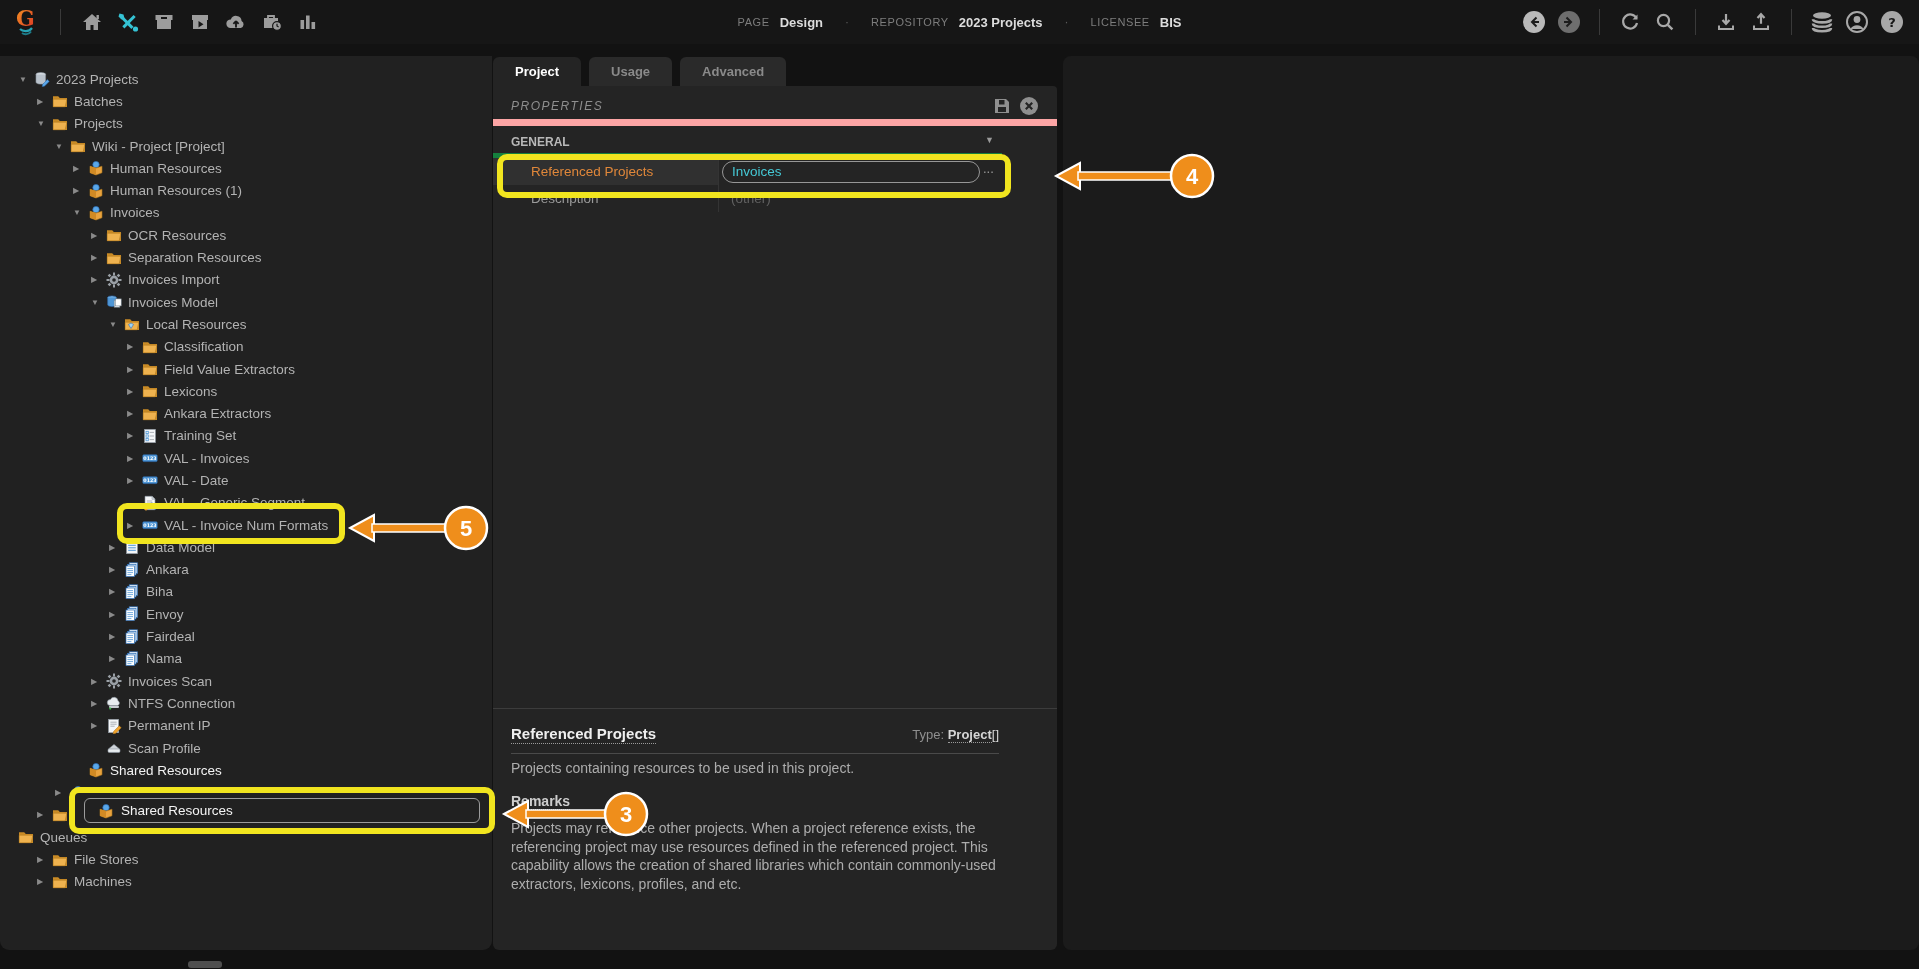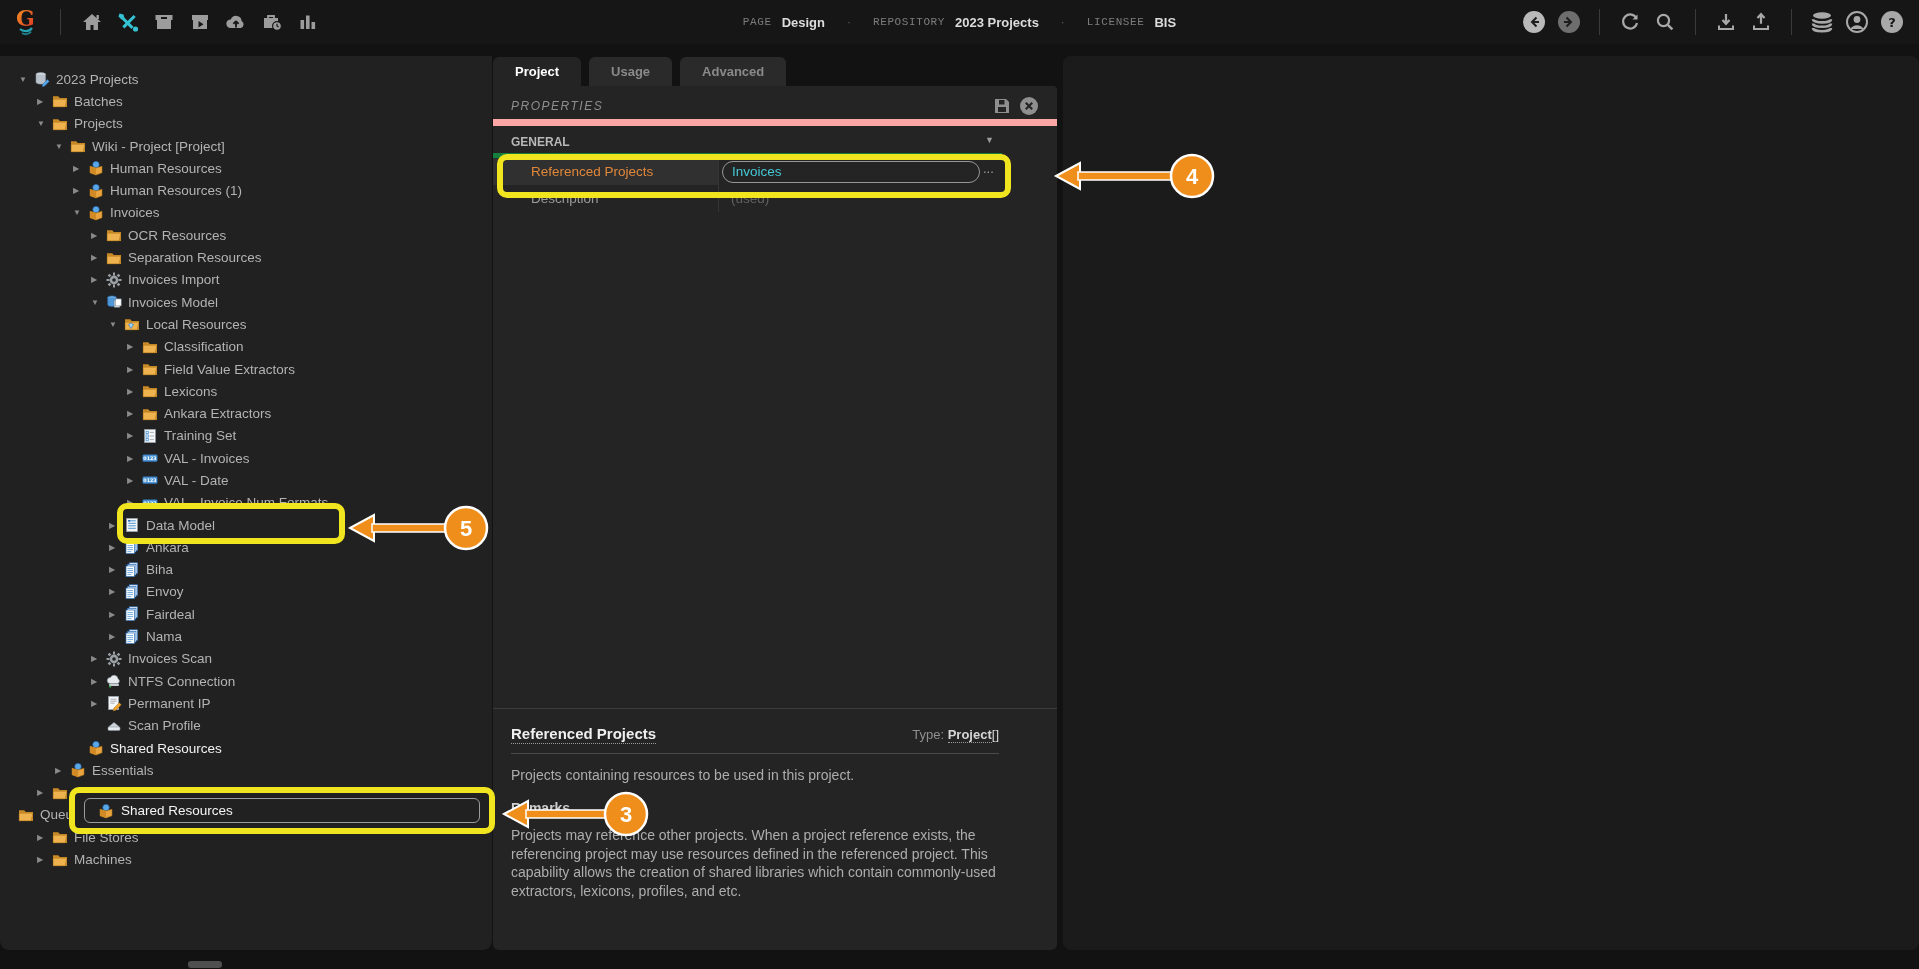--- a/index.html
+++ b/index.html
@@ -7,21 +7,21 @@
               font-family:"Liberation Sans", sans-serif; }
 
   
   .topbar { position:absolute; left:0; top:0; width:1919px; height:44px; background:#161616;
             display:flex; align-items:center; }
   .tb-left { display:flex; align-items:center; gap:10px; padding-left:14px; }
   .tb-divider { width:1px; height:26px; background:#3a3a3a; margin:0 8px; }
   .tb-icon { width:26px; height:26px; display:flex; align-items:center; justify-content:center; cursor:pointer; }
   .tb-center { position:absolute; left:50%; top:0; height:44px; transform:translateX(-50%);
                display:flex; align-items:center; gap:10px; white-space:nowrap; }
-  .bc-label { font-size:11px; color:#7d7d7d; letter-spacing:.6px;font-family:Liberation Mono, monospace; }
+  .bc-label { font-size:11px; color:#7d7d7d; letter-spacing:.6px; }
   .bc-value { font-size:13px; font-weight:bold; color:#dcdcdc; }
   .bc-dot { color:#5a5a5a; font-size:12px; margin:0 12px; }
   .tb-right { position:absolute; right:14px; top:0; height:44px; display:flex; align-items:center; gap:9px; }
 
   
   .tree-panel { position:absolute; left:0; top:56px; width:492px; height:894px;
                 background:#212121; border-radius:0 0 9px 9px; overflow:hidden; padding-top:12px; }
   .right-panel { position:absolute; left:1063px; top:56px; width:856px; height:894px;
                  background:#1b1b1b; border-radius:8px; }
   .hscroll-thumb { position:absolute; left:188px; top:961px; width:34px; height:7px;
@@ -63,21 +63,21 @@
 
   
   .help-pane { position:absolute; left:0; top:622px; width:564px; bottom:0; border-top:1px solid #3c3c3c;
                padding:16px 58px 0 18px; }
   .help-head { display:flex; justify-content:space-between; align-items:baseline; }
   .help-title { font-size:15px; font-weight:bold; color:#efefef; border-bottom:1px dotted #9a9a9a; padding-bottom:1px; }
   .help-type { font-size:13px; color:#8f8f8f; }
   .help-type b { color:#d6d6d6; border-bottom:1px dotted #9a9a9a; cursor:pointer; }
   .help-type .suffix { color:#d6d6d6; }
   .help-div { border-top:1px solid #4a4a4a; margin-top:9px; }
-  .help-desc { margin-top:13px; font-size:14px; color:#adadad; }
+  .help-desc { margin-top:6px; font-size:14px; color:#adadad; }
   .help-remarks-title { margin-top:17px; font-size:14px; font-weight:bold; color:#cdcdcd;
                         display:inline-block; border-bottom:1px dotted #9a9a9a; }
   .help-remarks { margin-top:9px; font-size:14px; color:#adadad; line-height:18.6px; }
 
   
   .hl-box { position:absolute; border:6px solid #f1e51f; border-radius:10px; z-index:40; }
   .hl-box4 { left:497px; top:154px; width:514px; height:44px; }
   .hl-box5 { left:117px; top:503px; width:228px; height:41px; }
   .hl-box3 { left:69px; top:787px; width:426px; height:47px; background:#212121; }
   .sel-outline { position:absolute; left:9px; top:5px; right:9px; height:25px; border:1px solid #9c9c9c;
@@ -398,20 +398,32 @@
         </svg>
         <span>VAL - Invoices</span>
       </div>
       <div class="trow" style="padding-left: 124px;">
         <span class="exp">▶</span>
         <svg viewBox="0 0 16 16" width="16" height="16" class="ti">
           <rect x="0.8" y="4.8" width="14.4" height="6.8" rx="1" fill="#4f97d6" stroke="#2d6db5" stroke-width="0.6"></rect>
           <text x="8" y="10.1" font-size="4.8" font-weight="bold" fill="#ffffff" text-anchor="middle" font-family="DejaVu Sans, sans-serif">0123</text>
         </svg>
         <span>VAL - Date</span>
+      </div>
+      <div class="trow" style="padding-left: 124px;">
+        <span class="exp"></span>
+        <svg viewBox="0 0 16 16" width="16" height="16" class="ti">
+          <path d="M3 1.3h7l3 3v10.4H3z" fill="#f4f6f8" stroke="#8a949e" stroke-width="0.6"></path>
+          <path d="M10 1.3l3 3h-3z" fill="#d8dde2" stroke="#8a949e" stroke-width="0.5"></path>
+          <path d="M4.8 6h5.4M4.8 8h5.4M4.8 10h3" stroke="#9aa0a6" stroke-width="0.8"></path>
+          <circle cx="9.8" cy="10.6" r="2.6" fill="#cfe6f8" stroke="#2d6db5" stroke-width="0.8"></circle>
+          <path d="M11.7 12.5l2.1 2.1" stroke="#2d6db5" stroke-width="1.3"></path>
+          <circle cx="4" cy="13.8" r="1.7" fill="#f0a22c"></circle>
+        </svg>
+        <span>VAL - Generic Segment</span>
       </div>
       <div class="trow" style="padding-left: 124px;">
         <span class="exp">▶</span>
         <svg viewBox="0 0 16 16" width="16" height="16" class="ti">
           <rect x="0.8" y="4.8" width="14.4" height="6.8" rx="1" fill="#4f97d6" stroke="#2d6db5" stroke-width="0.6"></rect>
           <text x="8" y="10.1" font-size="4.8" font-weight="bold" fill="#ffffff" text-anchor="middle" font-family="DejaVu Sans, sans-serif">0123</text>
         </svg>
         <span>VAL - Invoice Num Formats</span>
       </div>
       <div class="trow" style="padding-left: 106px;">
@@ -602,21 +614,21 @@
       <span class="general-title">GENERAL</span>
       <span class="general-collapse">▼</span>
     </div>
     <div class="prop-row sel">
       <span class="prop-label">Referenced Projects</span>
       <span class="value-editor">Invoices</span>
       <span class="row-ellipsis">...</span>
     </div>
     <div class="prop-row">
       <span class="prop-label">Description</span>
-      <span class="value-none">(used)</span>
+      <span class="value-none">(other)</span>
       <span class="row-ellipsis">...</span>
     </div>
   </div>
 
   <div class="help-pane">
     <div class="help-head">
       <span class="help-title">Referenced Projects</span>
       <span class="help-type">
         <span>Type:</span>
         <b>Project</b><span class="suffix">[]</span>

